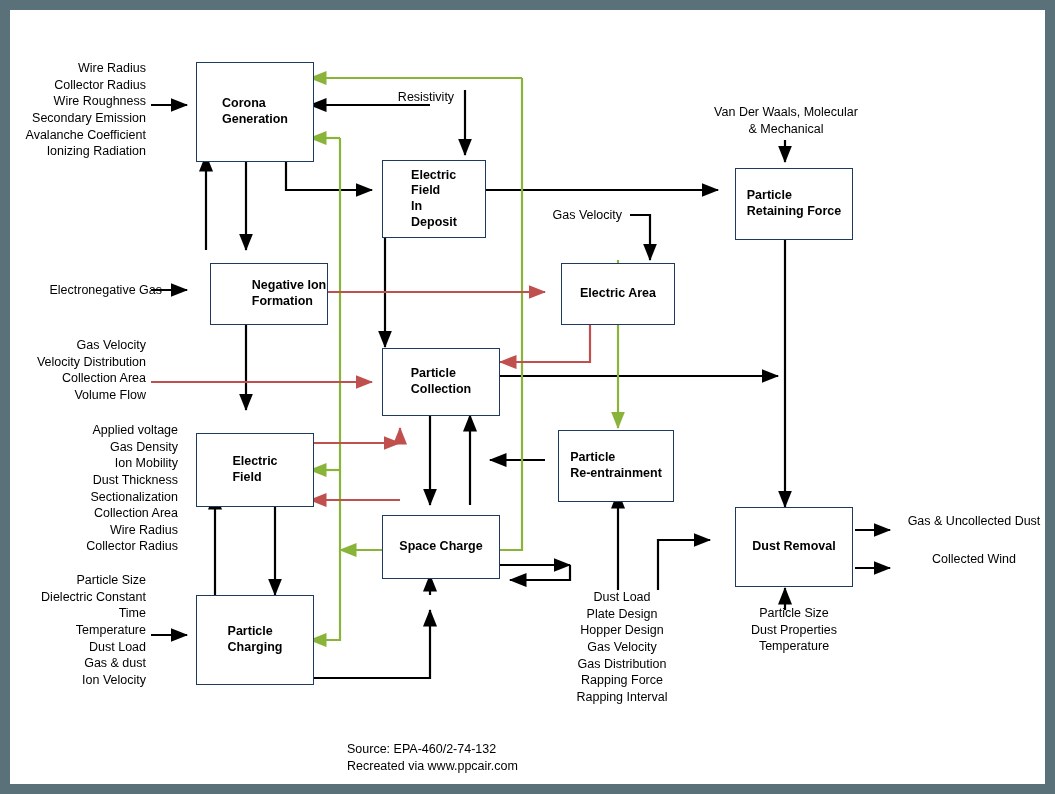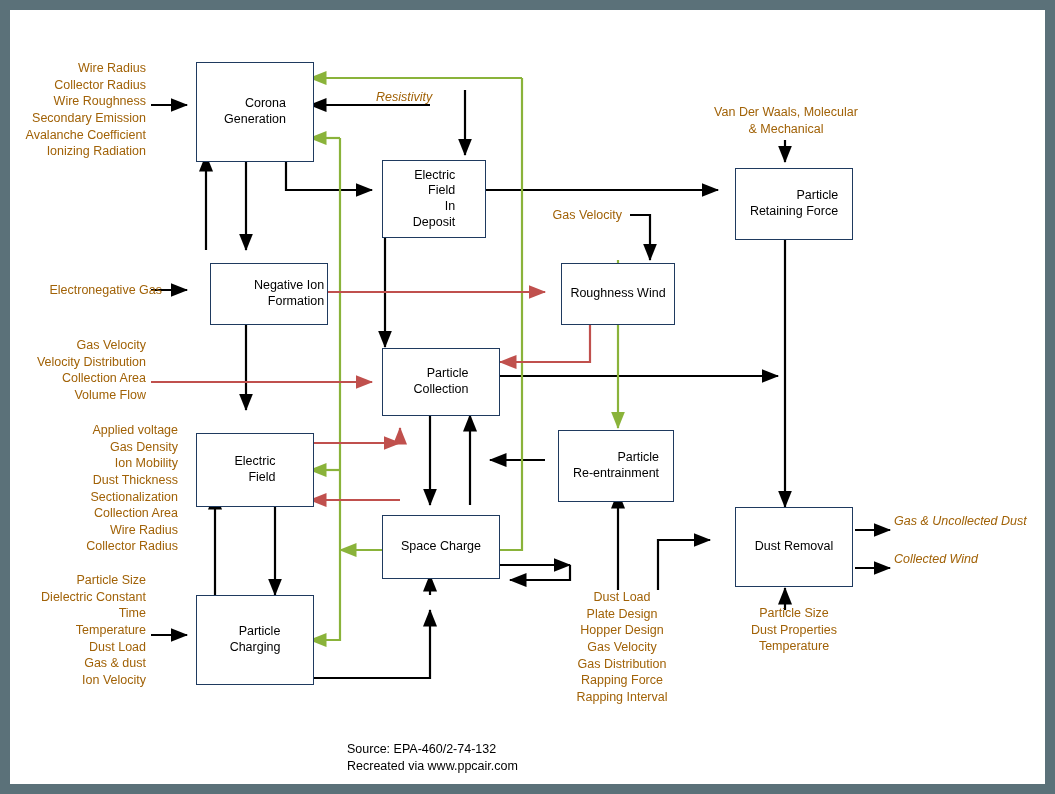--- a/index.html
+++ b/index.html
@@ -12,34 +12,35 @@
   #canvas{
     position:absolute;left:10px;top:10px;
     width:1035px;height:774px;
     background:#ffffff;
   }
   .box{
     position:absolute;
     border:1.5px solid #1f3a5f;
     background:#ffffff;
     display:flex;align-items:center;justify-content:center;
-    text-align:right;
+    text-align:left;
     font-size:12.5px;color:#000;
     line-height:1.25;
     box-sizing:border-box;
     white-space:pre-line;
+    font-weight:bold;
   }
   .lbl{
     position:absolute;
-    font-size:12.5px;color:#a16207;
+    font-size:12.5px;color:#000000;
     line-height:1.33;
     white-space:pre-line;
   }
   .lbl.right{text-align:right;}
-  .lbl.left{text-align:left;font-style:italic;}
+  .lbl.left{text-align:center;}
   .lbl.center{text-align:center;}
   svg.wires{position:absolute;left:0;top:0;width:1035px;height:774px;overflow:visible;}
   .caption-title{
     position:absolute;font-size:12.5px;font-weight:bold;color:#000;
   }
   .caption-line{
     position:absolute;font-size:12.5px;color:#000;
   }
 </style>
 </head>
@@ -145,21 +146,21 @@
 Field
 In
 Deposit</div>
 
   <div class="box" style="left:725px;top:158px;width:118px;height:72px;">Particle
 Retaining Force</div>
 
   <div class="box" style="left:200px;top:253px;width:118px;height:62px;padding-left:40px;">Negative Ion
 Formation</div>
 
-  <div class="box" style="left:551px;top:253px;width:114px;height:62px;">Roughness Wind</div>
+  <div class="box" style="left:551px;top:253px;width:114px;height:62px;">Electric Area</div>
 
   <div class="box" style="left:372px;top:338px;width:118px;height:68px;">Particle
 Collection</div>
 
   <div class="box" style="left:186px;top:423px;width:118px;height:74px;">Electric
 Field</div>
 
   <div class="box" style="left:548px;top:420px;width:116px;height:72px;">Particle
 Re-entrainment</div>
 

